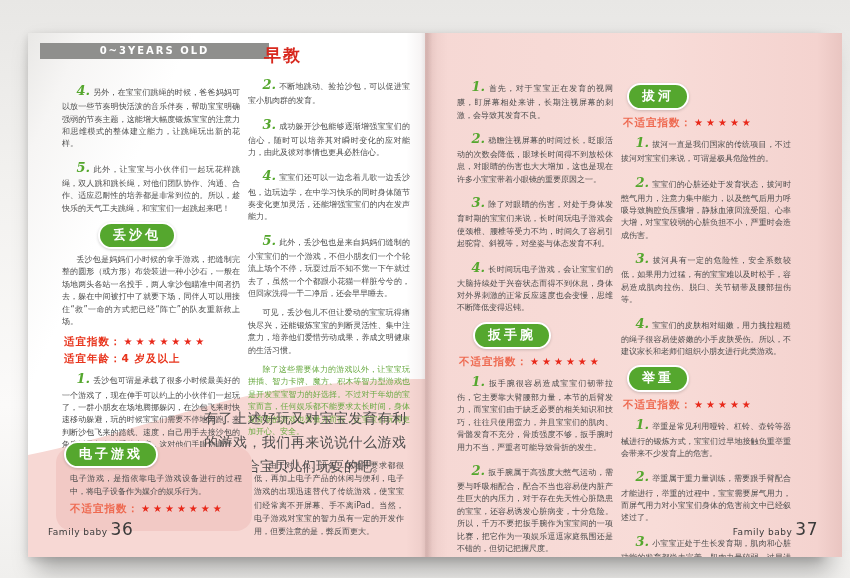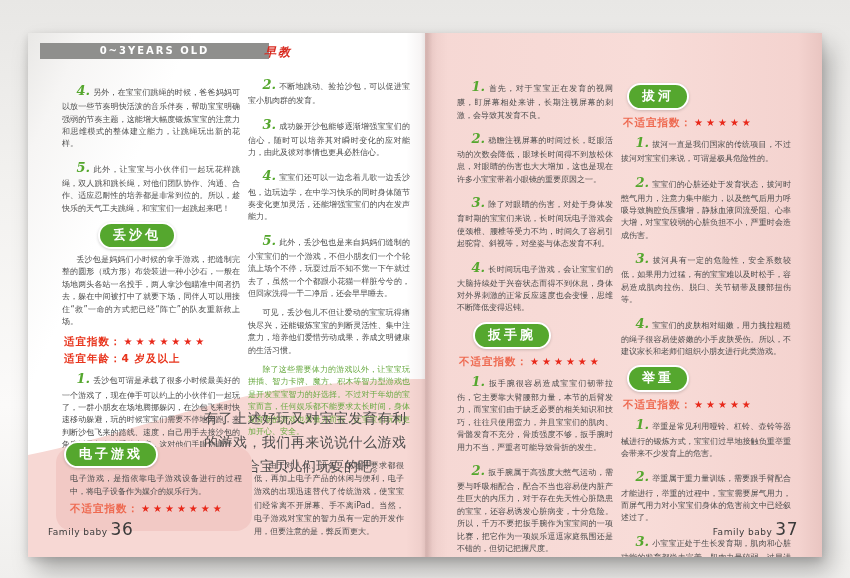--- a/index.html
+++ b/index.html
@@ -7,32 +7,32 @@
     position:relative; width:850px; height:578px; overflow:hidden;
     background: linear-gradient(to bottom, #e8e7e5 0%, #f3f2f0 35%, #fbfaf9 70%, #f0efed 100%);
     font-family:"DejaVu Sans", sans-serif;
   }
   .spread {
     position:absolute; left:28px; top:33px; width:794px; height:524px;
     box-shadow: 8px 14px 22px rgba(0,0,0,0.28), 0 3px 8px rgba(0,0,0,0.14);
   }
   .page { position:absolute; top:0; width:397px; height:524px; overflow:hidden; }
   .page-left  { left:0;   background: linear-gradient(115deg, #e9e8e6 0%, #f6f5f4 9%, #ffffff 26%); }
-  .page-right { left:397px; background: linear-gradient(to right, #eccbc7 0%, #f6d8d4 3%, #f8dcd8 55%, #f4d3cf 94%, #e9c5c1 100%); }
+  .page-right { left:397px; background: linear-gradient(to right, #eccbc7 0%, #f6d8d4 3%, #f8dcd8 55%, #f4d3cf 94%, #e9c5c1 100%); padding-left: 20px; }
   .pink-wave  { position:absolute; left:0; top:0; width:397px; height:524px; }
   .fold {
     position:absolute; left:378px; top:0; width:42px; height:524px; pointer-events:none;
     background: linear-gradient(to right, rgba(0,0,0,0) 0%, rgba(90,40,40,0.05) 35%, rgba(60,20,20,0.14) 50%, rgba(90,40,40,0.05) 63%, rgba(0,0,0,0) 100%);
   }
   .tagbox {
     position:absolute; left:12px; top:10px; width:229px; height:16px;
     background:#8f8f8d; color:#ffffff; font-size:10px; letter-spacing:2px;
     text-align:center; line-height:16px; font-weight:bold;
   }
-  .tagred { position:absolute; left:236px; top:11px; color:#d8281e; font-size:12px; font-weight:bold; letter-spacing:2px;font-style:italic; }
+  .tagred { position:absolute; left:236px; top:11px; color:#d8281e; font-size:17px; font-weight:bold; letter-spacing:2px; }
 
   .colA { position:absolute; left:34px;  top:48px; width:178px; }
   .colB { position:absolute; left:220px; top:42px; width:162px; }
   .colC { position:absolute; left:32px;  top:44px; width:156px; }
   .colD { position:absolute; left:196px; top:50px; width:170px; }
 
   .para { font-size:8px; line-height:1.55; color:#4c4c4c; text-align:justify; margin:0 0 7px 0; text-indent:1.8em; }
   .pnum { font-family:"DejaVu Serif", serif; font-style:italic; font-weight:bold; color:#55a72e; font-size:13px; margin-right:3px; }
   .tip  { color:#68a940; }
 

